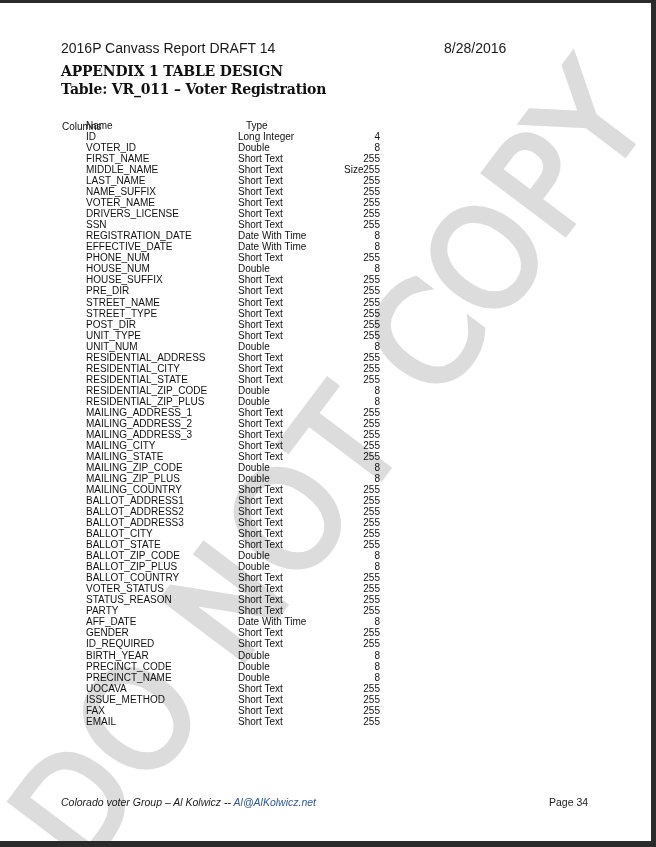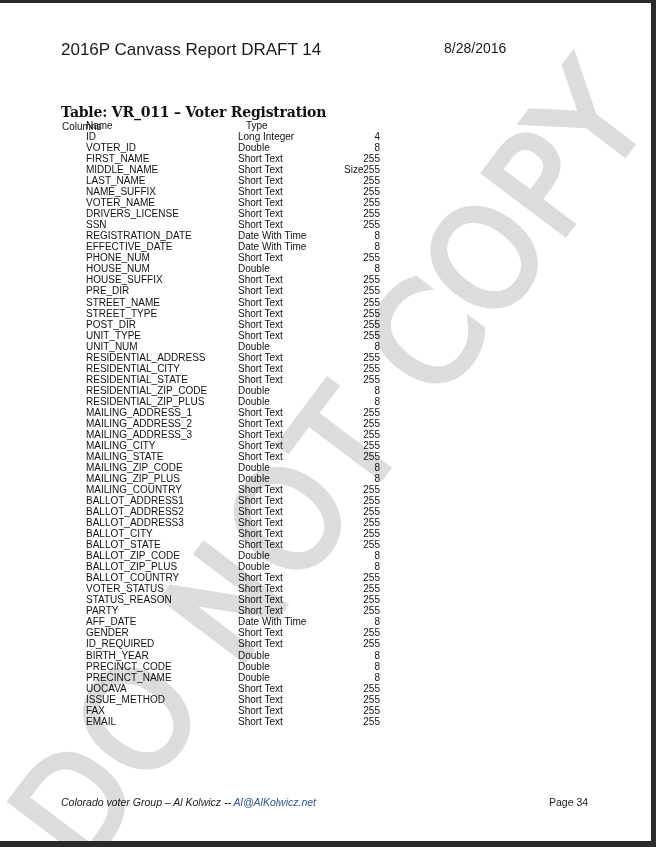--- a/index.html
+++ b/index.html
@@ -8,34 +8,34 @@
     background: #2b2b2b; position: relative;
     font-family: "Liberation Sans", sans-serif;
   }
   .page {
     position: absolute; left: 0; top: 3px;
     width: 651px; height: 838px;
     background: #ffffff; overflow: hidden;
   }
   .hdr-left {
     position: absolute; left: 61px; top: 37px;
-    font-size: 17px; color: #1a1a1a;
+    font-size: 14px; color: #1a1a1a;
   }
   .hdr-right {
     position: absolute; left: 444px; top: 37px;
     font-size: 14px; color: #1a1a1a;
   }
   .title1, .title2 {
     position: absolute; left: 61px;
     font-family: "DejaVu Serif", "Liberation Serif", serif;
     font-weight: bold; font-size: 14px; color: #111;
     letter-spacing: -0.2px;
   }
   .title1 { top: 60px; }
-  .title2 { top: 78px; margin-top: 23px; }
+  .title2 { top: 78px; }
   .cols-label {
     position: absolute; left: 62px; top: 106px;
     font-size: 10px; color: #111; margin-top: 12px;
   }
   .table {
     position: absolute; left: 0; top: 117px; width: 586px;
   }
   .row {
     position: relative; height: 11.04px;
     font-size: 10px; line-height: 11px; color: #111;
@@ -68,20 +68,21 @@
 </head>
 <body>
 
 <div class="page">
 
   <div class="watermark">DO NOT COPY</div>
 
   <div class="hdr-left">2016P Canvass Report DRAFT 14</div>
   <div class="hdr-right">8/28/2016</div>
 
+  <div class="title1">APPENDIX 1 TABLE DESIGN</div>
   <div class="title2">Table: VR_011 – Voter Registration</div>
 
   <div class="cols-label">Columns</div>
 
   <div class="table">
     <div class="row head">
       <span class="c-name">Name</span>
       <span class="c-type">Type</span>
       <span class="c-size">Size</span>
     </div>

